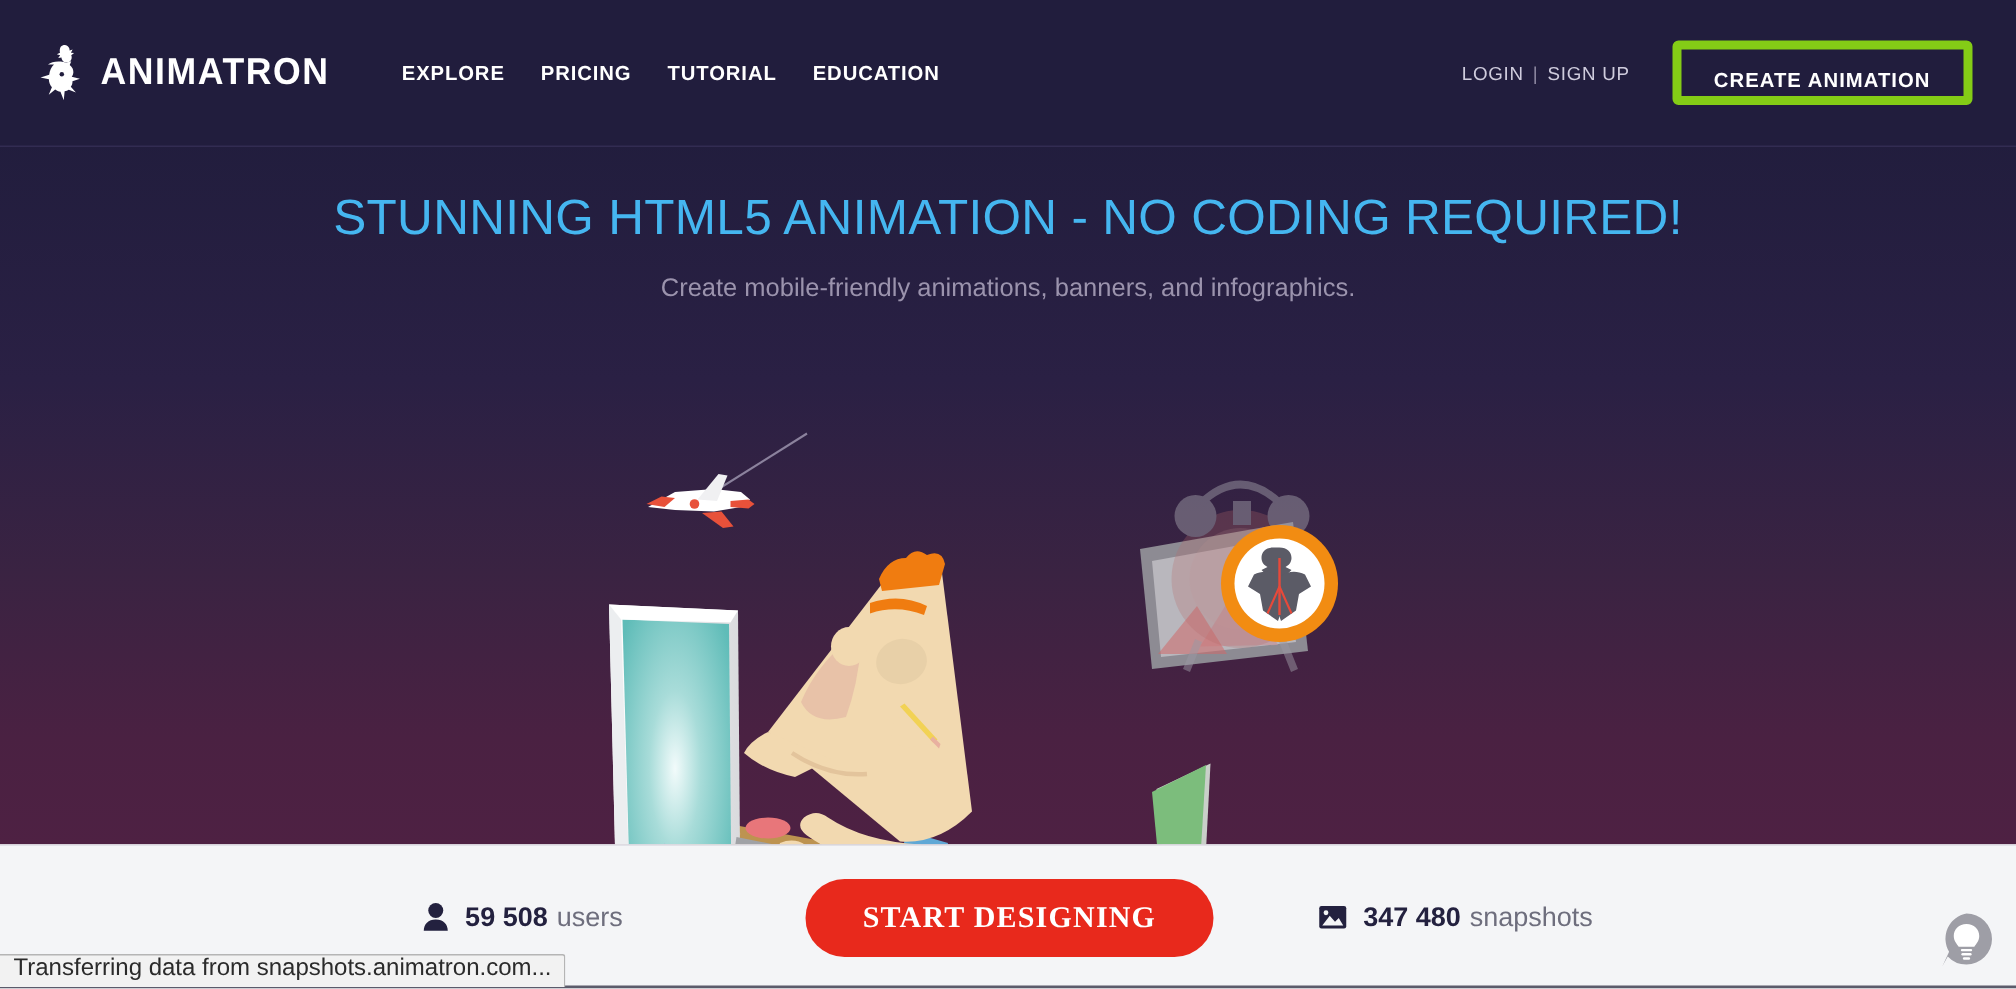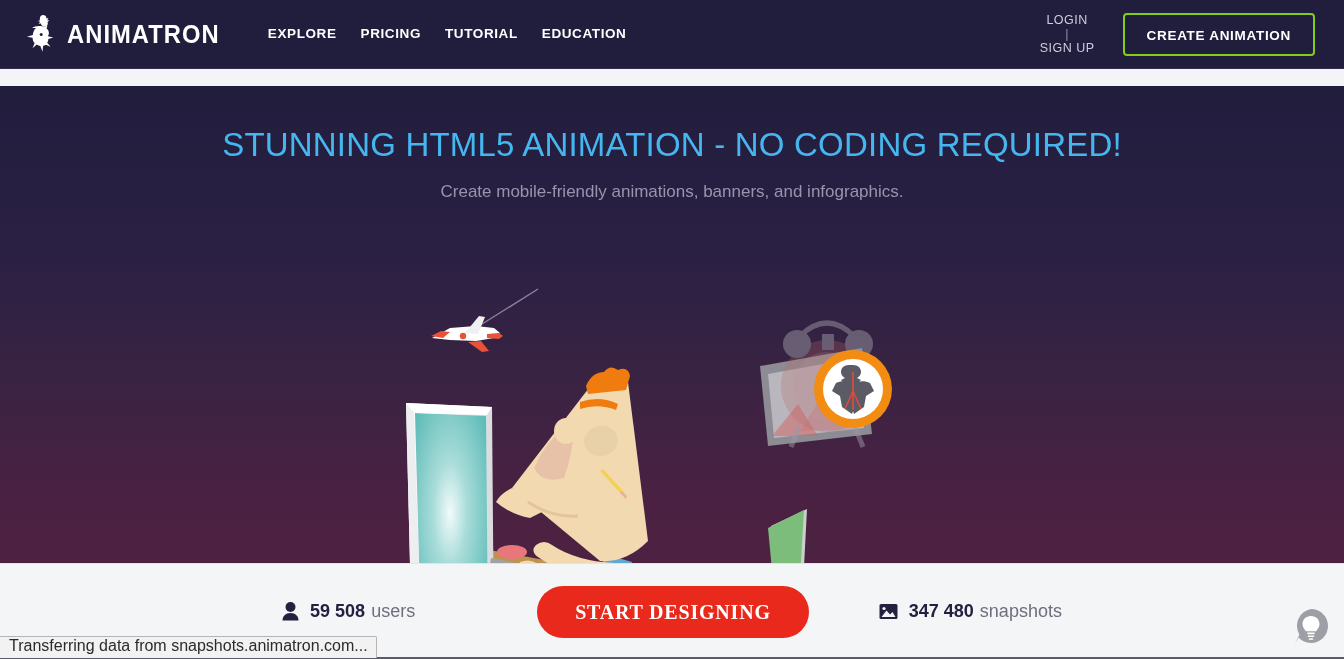--- a/index.html
+++ b/index.html
@@ -18,21 +18,21 @@
     width: 1344px;
     height: 659px;
     overflow: hidden;
   }
 
   
   .site-header {
     position: absolute;
     top: 0; left: 0;
     width: 1344px;
-    height: 69px;
+    height: 98px;
     background: #211d3d;
     border-bottom: 1px solid #322c52;
     display: flex;
     align-items: center;
     z-index: 40;
   }
 
   .brand {
     display: flex;
     align-items: center;
@@ -75,28 +75,27 @@
     align-items: center;
     margin-right: 29px;
   }
   .auth-links {
     display: flex;
     align-items: center;
     color: #b9b6c9;
     font-size: 12.5px;
     letter-spacing: 0.5px;
     white-space: nowrap;
-    flex-direction: column;
   }
   .auth-links a { color: #cfccdd; text-decoration: none; }
   .auth-sep { margin: 0 6px; color: #8f8ba3; }
 
   .cta-outline {
     margin-left: 28px;
-    border: 2px solid #84cc16;
+    border: 6px solid #84cc16;
     border-radius: 4px;
     color: #ffffff;
     font-size: 13.5px;
     font-weight: bold;
     letter-spacing: 0.7px;
     background: transparent;
     padding: 0 22px;
     height: 43px;
     line-height: 41px;
     cursor: pointer;

